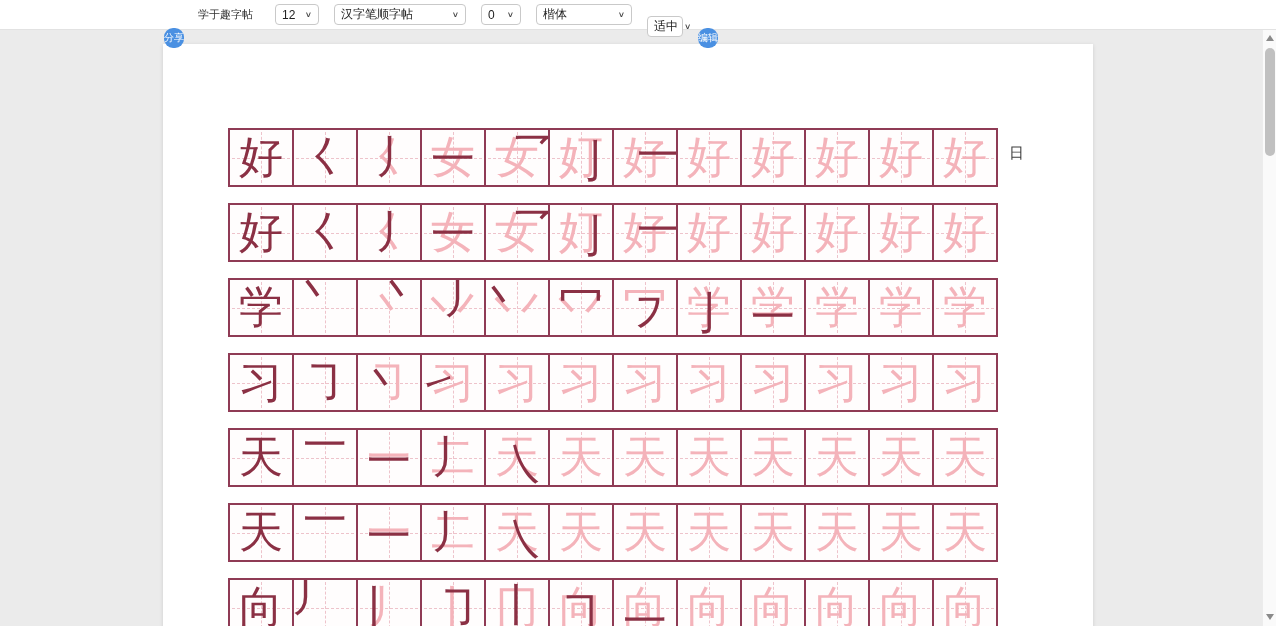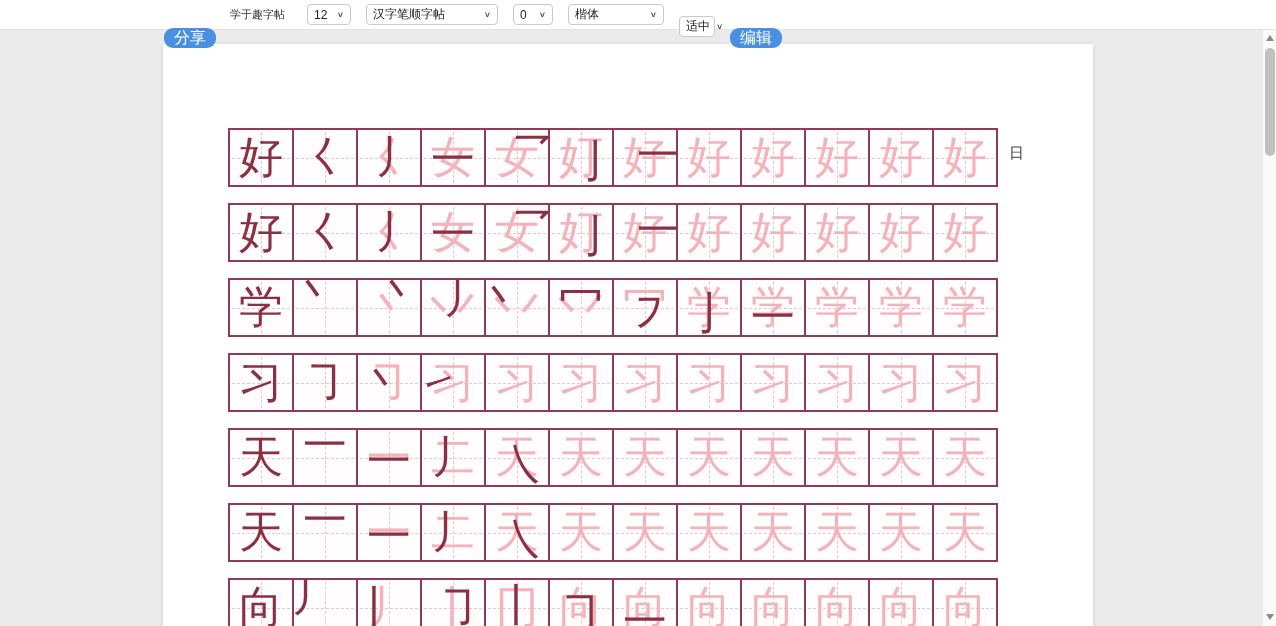--- a/index.html
+++ b/index.html
@@ -11,21 +11,21 @@
 
   
   .toolbar {
     position:absolute; top:0; left:0; width:1276px; height:30px;
     background:#ffffff; border-bottom:1px solid #e2e2e2;
     display:flex; align-items:center; padding-left:164px; padding-right:160px;
     z-index:5;
   }
   .btn-blue {
     background:#4a90e2; color:#fff; border:none; border-radius:9px;
-    font-size:16px; height:20px; padding:0 10px; line-height:20px;
+    font-size:10px; height:20px; padding:0 0; line-height:20px;
     cursor:pointer; font-family:inherit;margin-top:46px;
   }
   .site-name { font-size:11px; color:#333; margin-left:14px; white-space:nowrap; }
   .selects { display:flex; align-items:center; margin-left:22px;border-radius:6px; }
   .select {
     height:21px; background:#fff; border:1px solid #c9c9c9; border-radius:4px;
     display:flex; align-items:center; justify-content:space-between;
     font-size:12px; color:#222; padding:0 6px; margin-right:15px; cursor:pointer;
     white-space:nowrap;
   }

